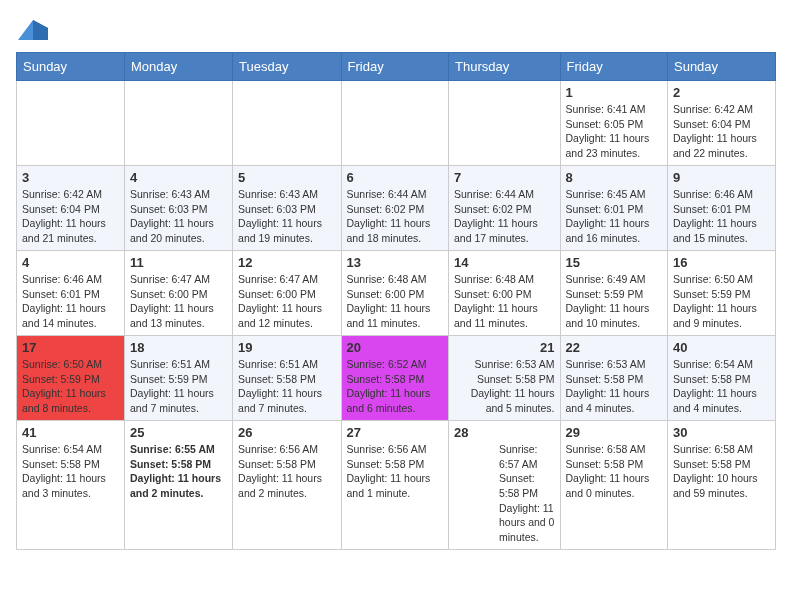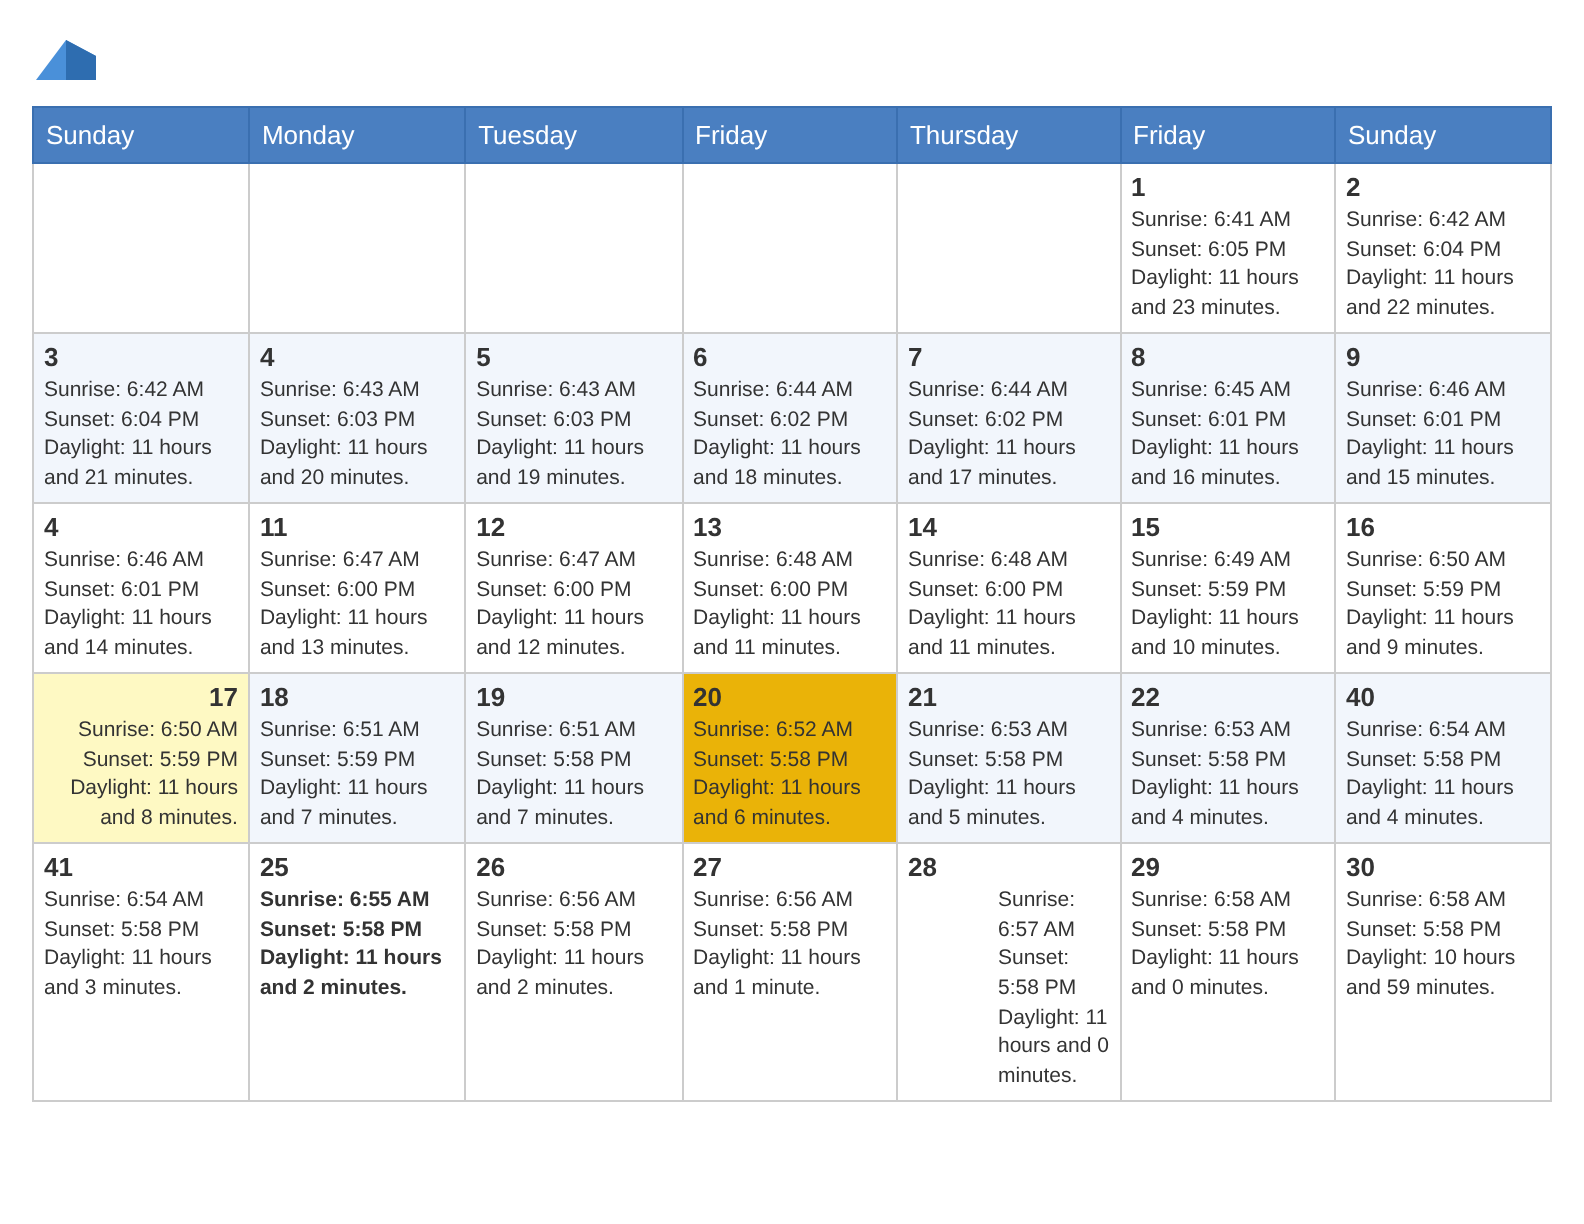--- a/index.html
+++ b/index.html
@@ -234,45 +234,45 @@
 Daylight: 11 hours and 10 minutes.</div>
         </td>
         <td>
           <span class="day-num">16</span>
           <div class="day-info" style="white-space: pre-line;">Sunrise: 6:50 AM
 Sunset: 5:59 PM
 Daylight: 11 hours and 9 minutes.</div>
         </td>
       </tr>
       <tr>
-        <td style="background: #fef9c3; text-align: right;">
+        <td style="background: #ef4444;">
           <span class="day-num">17</span>
           <div class="day-info" style="white-space: pre-line;">Sunrise: 6:50 AM
 Sunset: 5:59 PM
 Daylight: 11 hours and 8 minutes.</div>
         </td>
         <td style="background: rgb(242, 246, 252);">
           <span class="day-num">18</span>
           <div class="day-info" style="white-space: pre-line;">Sunrise: 6:51 AM
 Sunset: 5:59 PM
 Daylight: 11 hours and 7 minutes.</div>
         </td>
         <td style="background: rgb(242, 246, 252);">
           <span class="day-num">19</span>
           <div class="day-info" style="white-space: pre-line;">Sunrise: 6:51 AM
 Sunset: 5:58 PM
 Daylight: 11 hours and 7 minutes.</div>
         </td>
-        <td style="background: #eab308;">
+        <td style="background: #d946ef;">
           <span class="day-num">20</span>
           <div class="day-info" style="white-space: pre-line;">Sunrise: 6:52 AM
 Sunset: 5:58 PM
 Daylight: 11 hours and 6 minutes.</div>
         </td>
-        <td style="background: rgb(242, 246, 252);">
+        <td style="background: rgb(242, 246, 252); text-align: right;">
           <span class="day-num">21</span>
           <div class="day-info" style="white-space: pre-line;">Sunrise: 6:53 AM
 Sunset: 5:58 PM
 Daylight: 11 hours and 5 minutes.</div>
         </td>
         <td style="background: rgb(242, 246, 252);">
           <span class="day-num">22</span>
           <div class="day-info" style="white-space: pre-line;">Sunrise: 6:53 AM
 Sunset: 5:58 PM
 Daylight: 11 hours and 4 minutes.</div>

